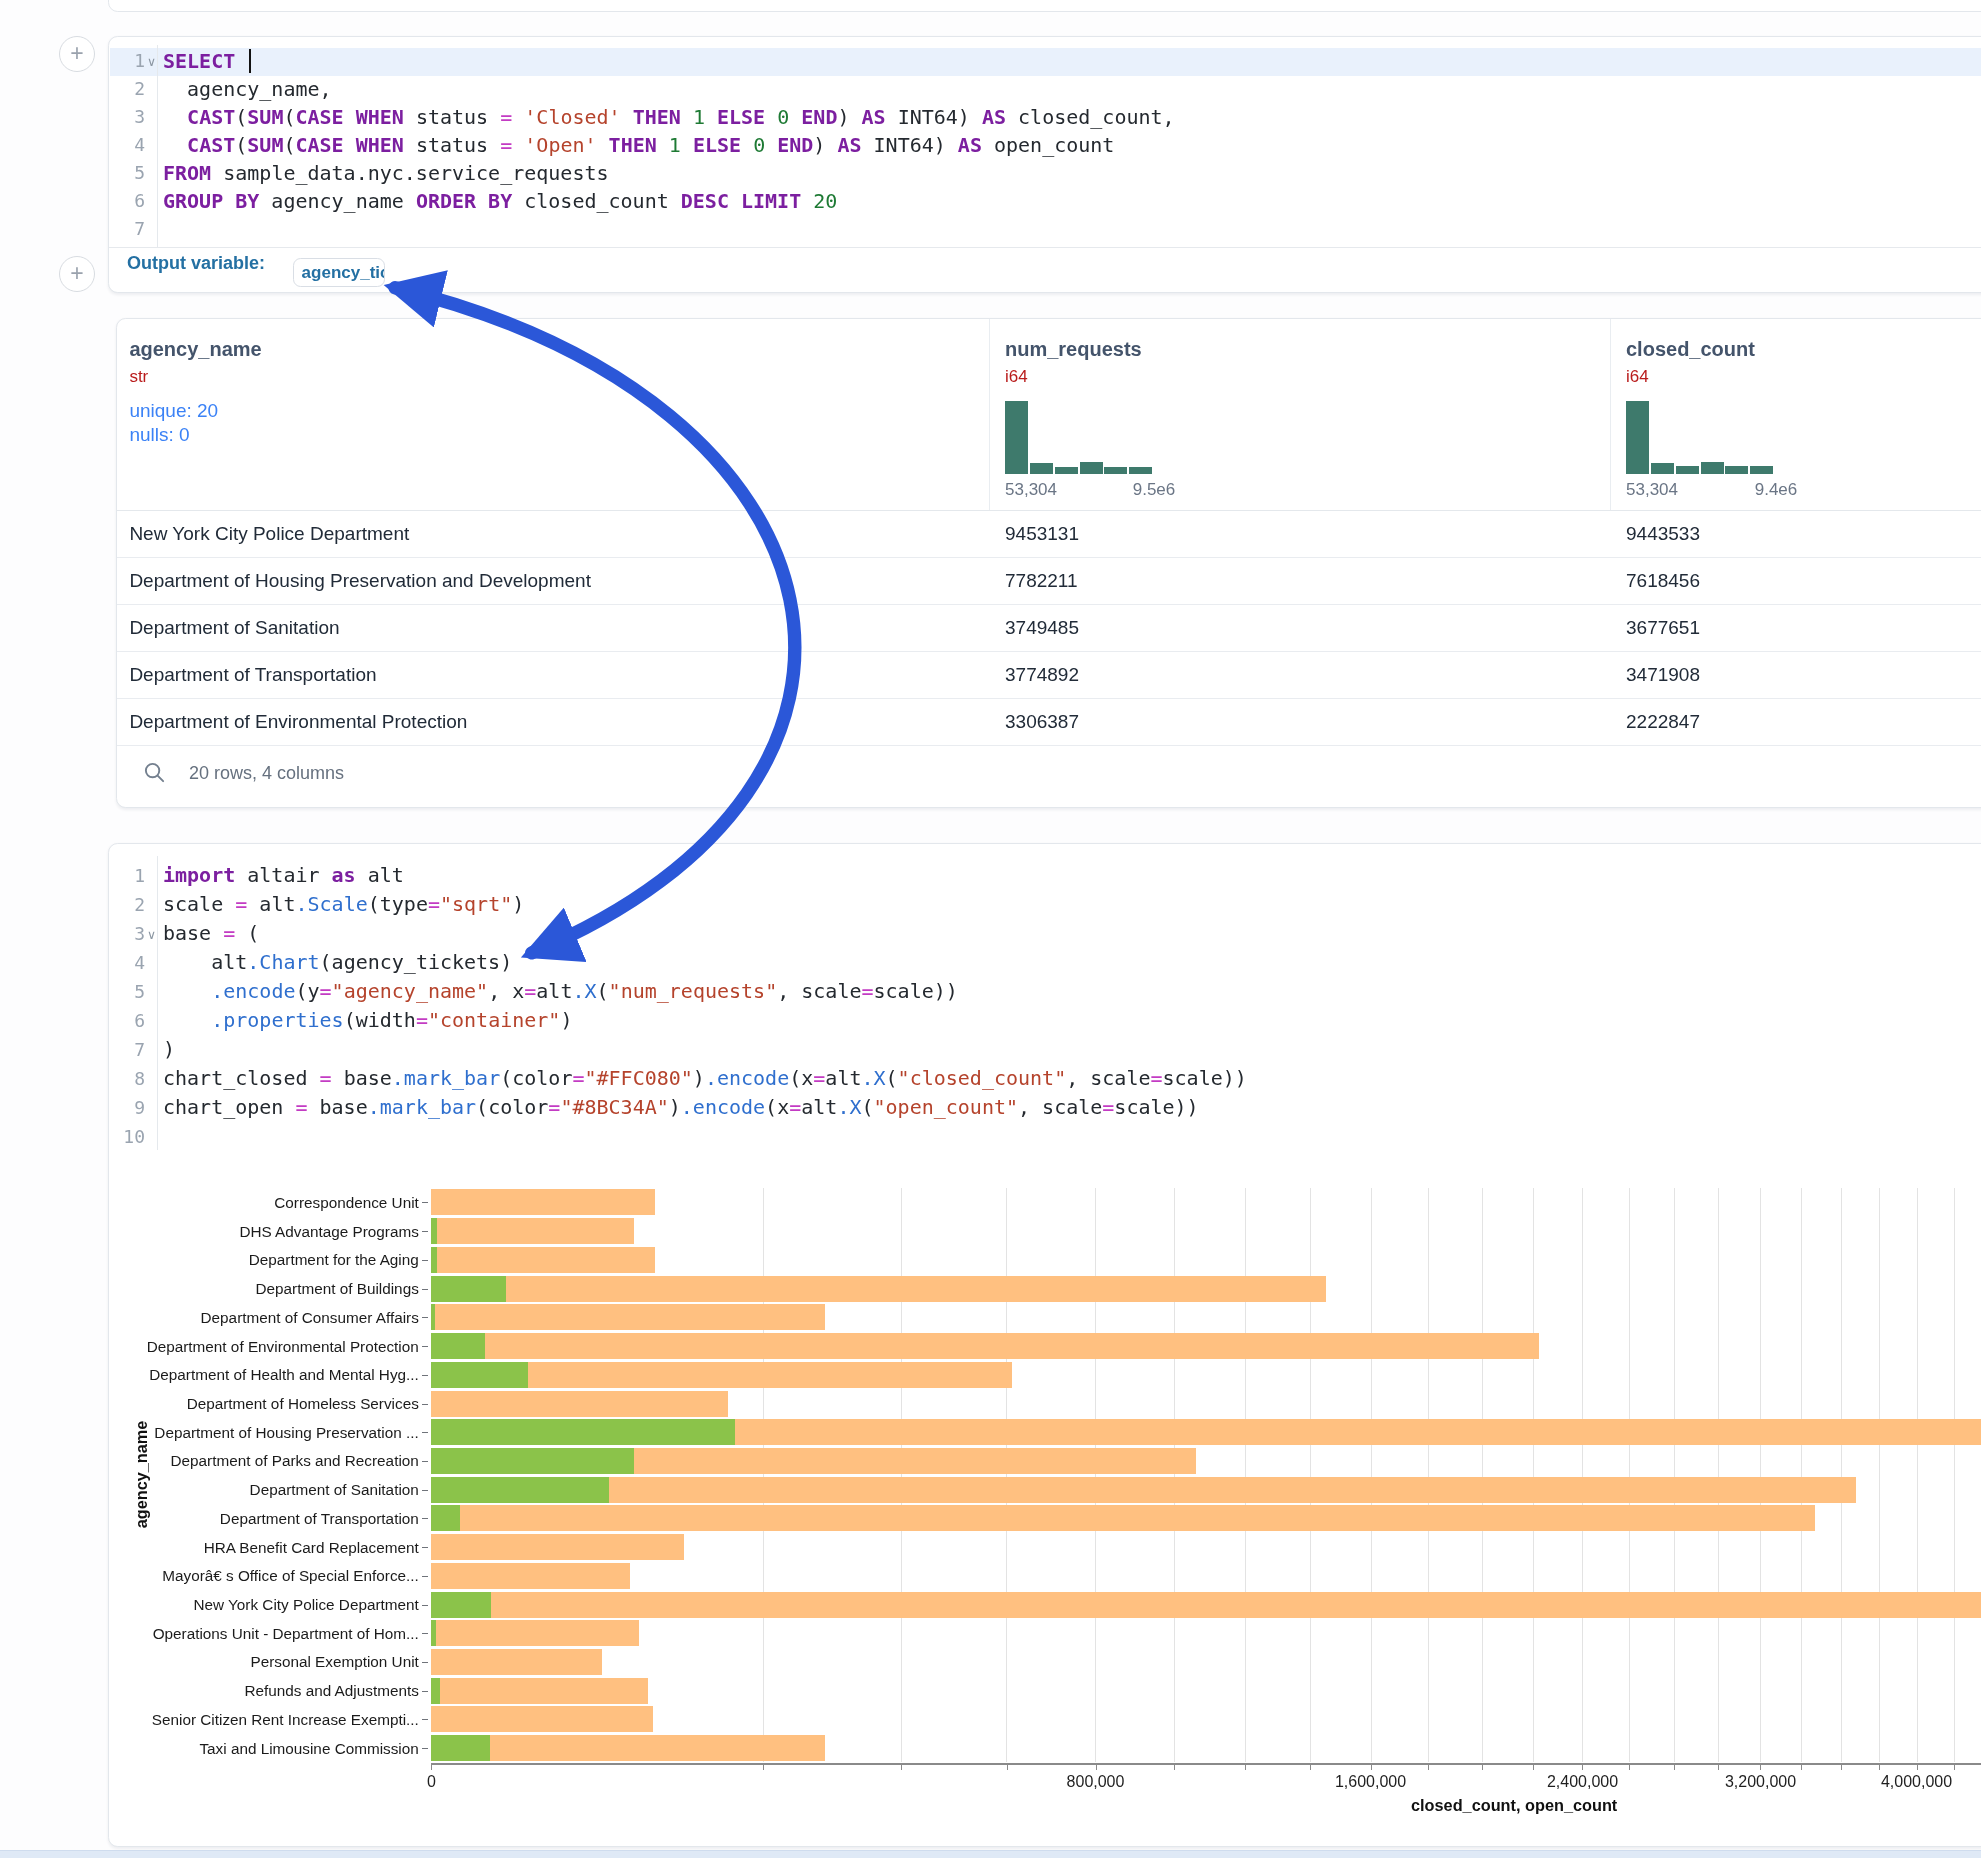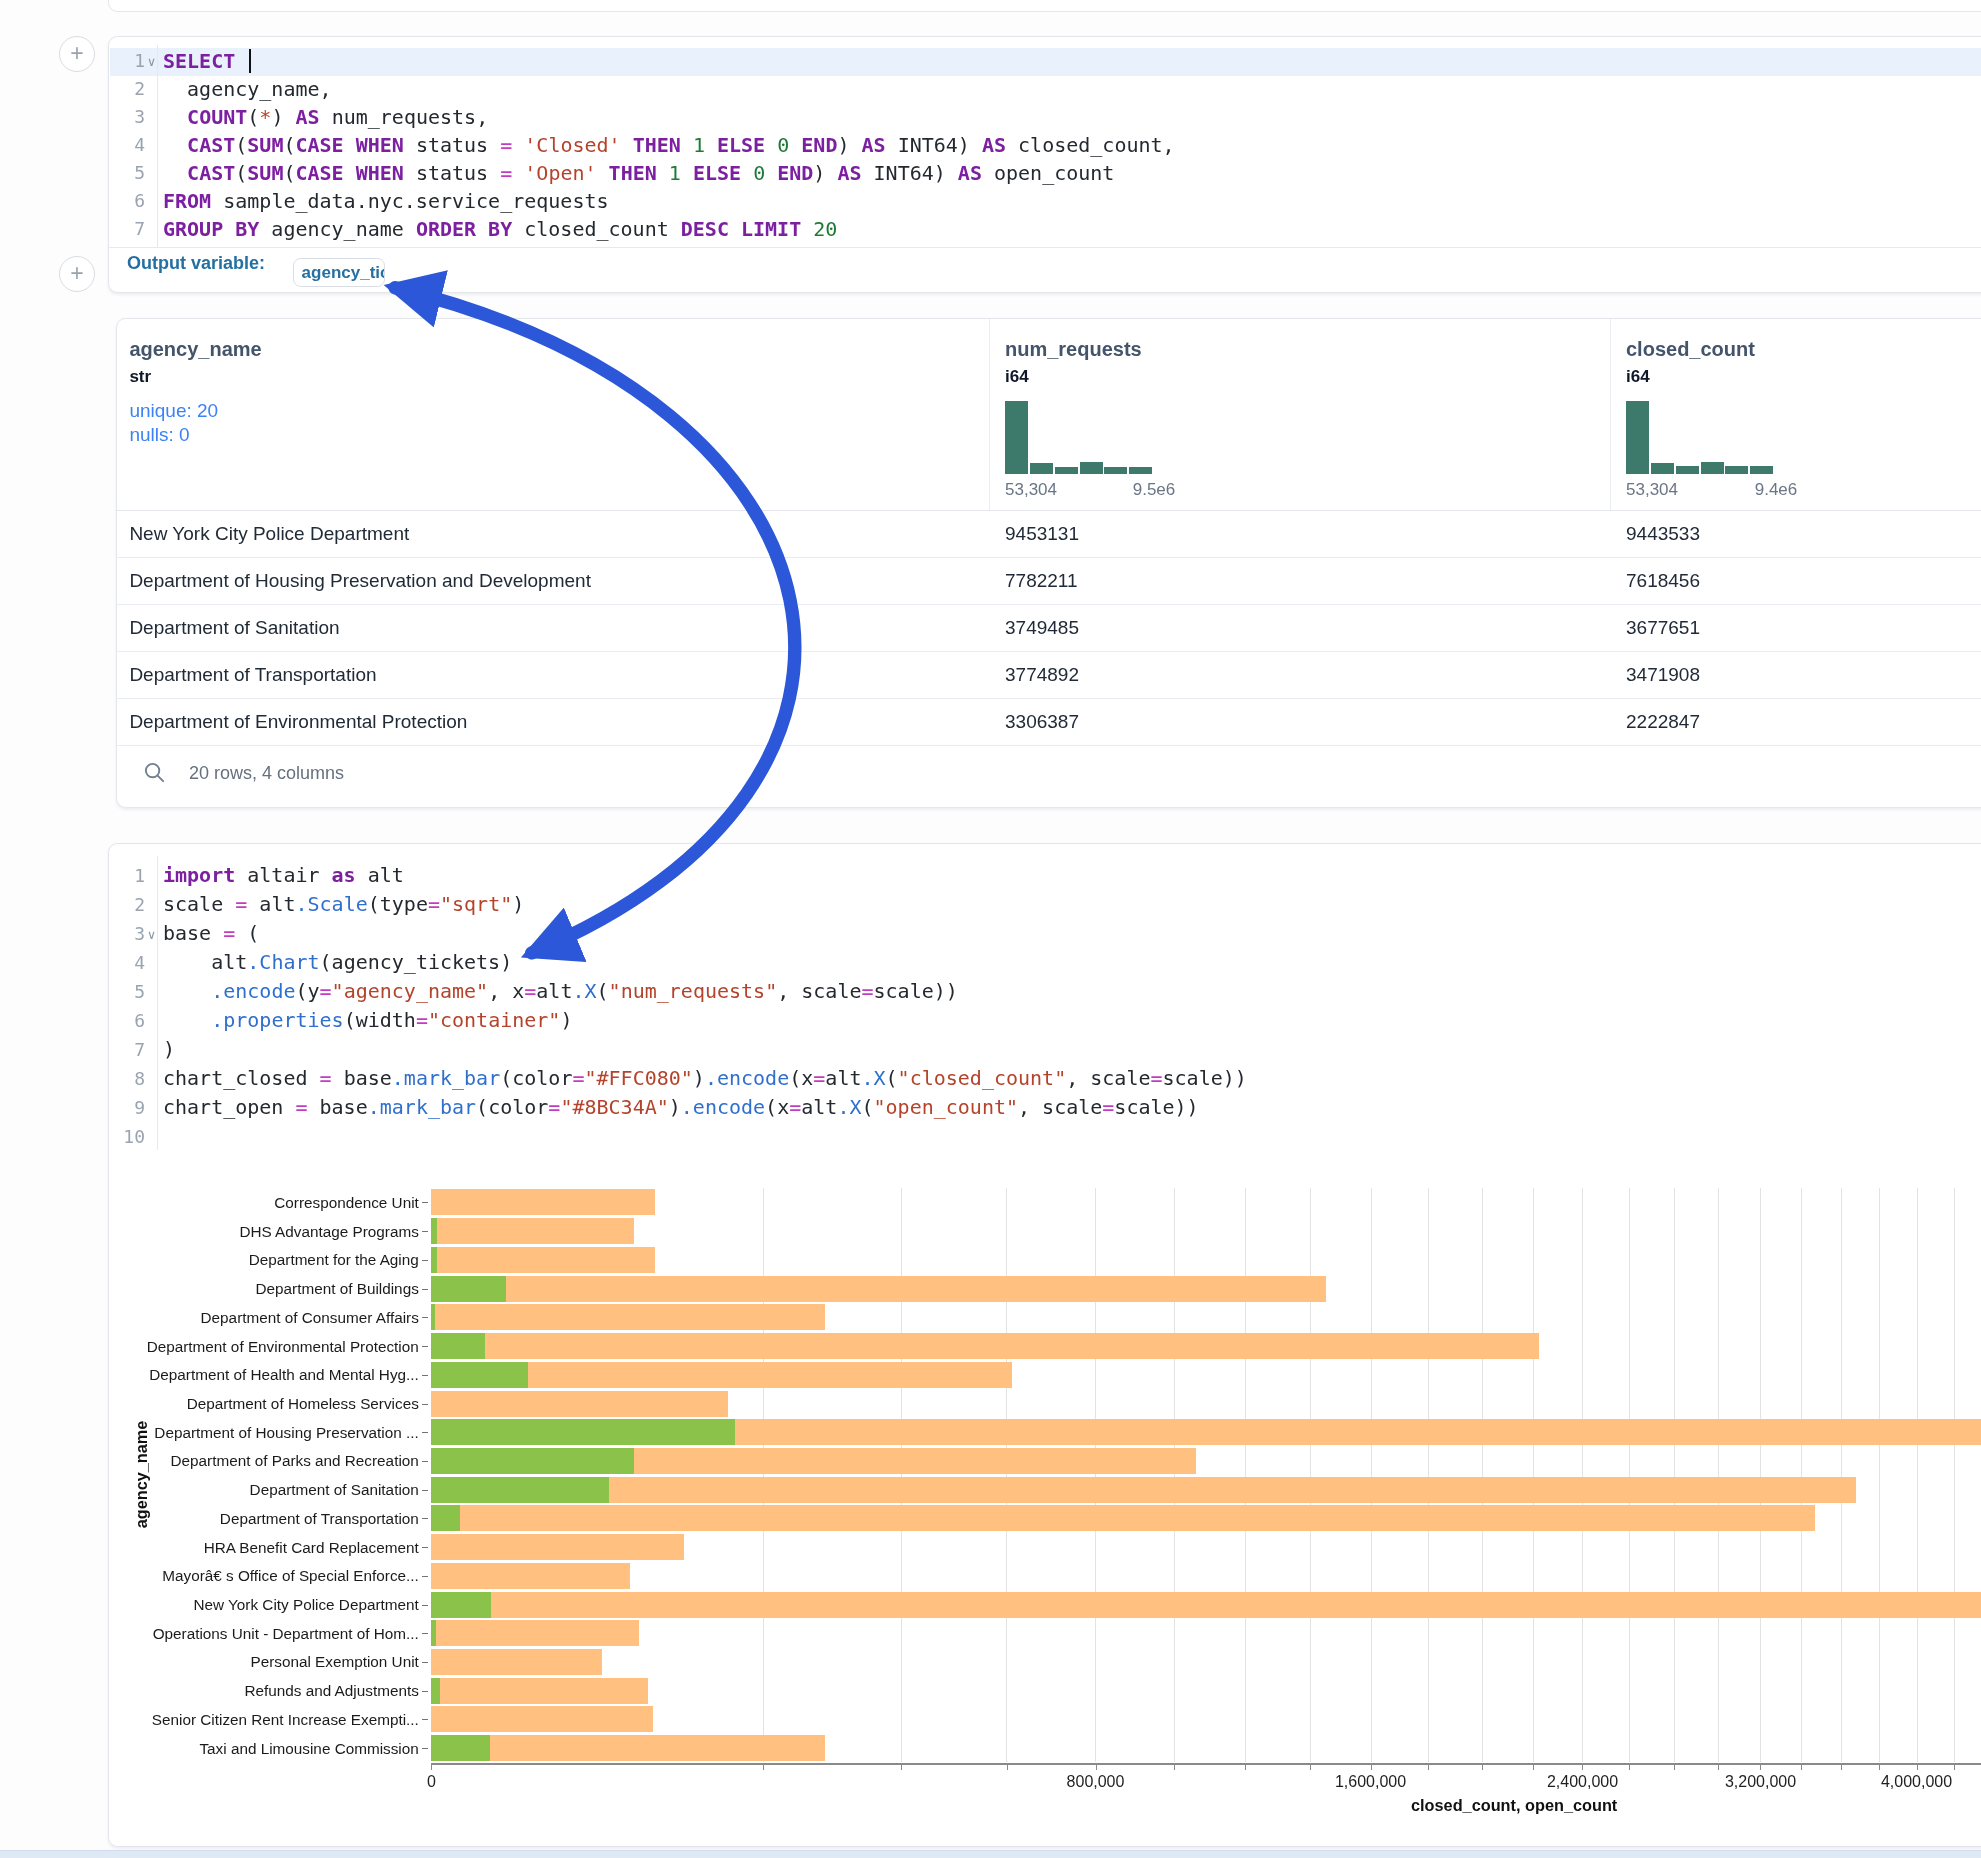--- a/index.html
+++ b/index.html
@@ -35,21 +35,21 @@
   .code-cursor{position:absolute;width:1.9px;height:24px;background:#121212;}
   .cell-divider{position:absolute;left:0;right:0;height:1px;background:#e6e9ed;}
   .output-label{position:absolute;font-size:18px;font-weight:bold;color:#2470a3;}
   .output-pill{
     position:absolute;height:27px;border:1px solid #d9dee5;border-radius:7.6px;background:#fff;
     font-size:17px;font-weight:bold;color:#2470a3;line-height:27px;padding-left:7.6px;
     overflow:hidden;white-space:nowrap;cursor:pointer;
   }
   
   .col-title{position:absolute;font-size:20px;font-weight:bold;color:#44546b;}
-  .col-type{position:absolute;font-size:17px;color:#0f172a;font-weight:bold;}
+  .col-type{position:absolute;font-size:17px;color:#b91c1c;}
   .col-stat{position:absolute;font-size:19px;color:#3b82f6;}
   .hist{position:absolute;height:73px;}
   .hist-bar{position:absolute;bottom:0;background:#3e7a6c;}
   .hist-lab{position:absolute;font-size:17px;color:#6a7585;}
   .col-vline{position:absolute;top:0;width:1px;height:191px;background:#e9edf1;}
   .hdr-hline{position:absolute;left:0;right:0;height:1px;background:#e4e8ec;}
   .trow{position:absolute;left:0;right:0;height:47px;border-bottom:1px solid #e9ecf0;cursor:default;}
   .trow .tcell{position:absolute;top:0;height:47px;line-height:47px;font-size:19px;color:#212b38;white-space:nowrap;}
   .tfooter-text{position:absolute;font-size:18px;color:#66717f;}
   
@@ -82,21 +82,20 @@
       <div class="gutter-num" style="height: 28px; line-height: 28px;">4</div>
       <div class="gutter-num" style="height: 28px; line-height: 28px;">5</div>
       <div class="gutter-num" style="height: 28px; line-height: 28px;">6</div>
       <div class="gutter-num" style="height: 28px; line-height: 28px;">7</div>
     </div>
   <div class="chevron" style="left:38px;top:17px;">∨</div>
   <div class="gutter-divider" style="left:48px;top:7.6px;height:203px;"></div>
   <div class="code-area" id="sql-code" style="left:54px;top:9.6px;">
       <div class="code-line" style="height: 28px; line-height: 28px;"><span class="tok-k">SELECT</span></div>
       <div class="code-line" style="height: 28px; line-height: 28px;"><span class="tok-d">  agency_name,</span></div>
-      <div class="code-line" style="height: 28px; line-height: 28px;"><span class="tok-d">  </span><span class="tok-k">COUNT</span><span class="tok-d">(</span><span class="tok-s">*</span><span class="tok-d">) </span><span class="tok-k">AS</span><span class="tok-d"> num_requests,</span></div>
       <div class="code-line" style="height: 28px; line-height: 28px;"><span class="tok-d">  </span><span class="tok-k">CAST</span><span class="tok-d">(</span><span class="tok-k">SUM</span><span class="tok-d">(</span><span class="tok-k">CASE</span><span class="tok-d"> </span><span class="tok-k">WHEN</span><span class="tok-d"> status </span><span class="tok-o">=</span><span class="tok-d"> </span><span class="tok-s">'Closed'</span><span class="tok-d"> </span><span class="tok-k">THEN</span><span class="tok-d"> </span><span class="tok-n">1</span><span class="tok-d"> </span><span class="tok-k">ELSE</span><span class="tok-d"> </span><span class="tok-n">0</span><span class="tok-d"> </span><span class="tok-k">END</span><span class="tok-d">) </span><span class="tok-k">AS</span><span class="tok-d"> INT64) </span><span class="tok-k">AS</span><span class="tok-d"> closed_count,</span></div>
       <div class="code-line" style="height: 28px; line-height: 28px;"><span class="tok-d">  </span><span class="tok-k">CAST</span><span class="tok-d">(</span><span class="tok-k">SUM</span><span class="tok-d">(</span><span class="tok-k">CASE</span><span class="tok-d"> </span><span class="tok-k">WHEN</span><span class="tok-d"> status </span><span class="tok-o">=</span><span class="tok-d"> </span><span class="tok-s">'Open'</span><span class="tok-d"> </span><span class="tok-k">THEN</span><span class="tok-d"> </span><span class="tok-n">1</span><span class="tok-d"> </span><span class="tok-k">ELSE</span><span class="tok-d"> </span><span class="tok-n">0</span><span class="tok-d"> </span><span class="tok-k">END</span><span class="tok-d">) </span><span class="tok-k">AS</span><span class="tok-d"> INT64) </span><span class="tok-k">AS</span><span class="tok-d"> open_count</span></div>
       <div class="code-line" style="height: 28px; line-height: 28px;"><span class="tok-k">FROM</span><span class="tok-d"> sample_data.nyc.service_requests</span></div>
       <div class="code-line" style="height: 28px; line-height: 28px;"><span class="tok-k">GROUP BY</span><span class="tok-d"> agency_name </span><span class="tok-k">ORDER BY</span><span class="tok-d"> closed_count </span><span class="tok-k">DESC</span><span class="tok-d"> </span><span class="tok-k">LIMIT</span><span class="tok-d"> </span><span class="tok-n">20</span></div>
     </div>
   <div class="code-cursor" style="left:140px;top:12.4px;"></div>
   <div class="cell-divider" style="top:210px;"></div>
   <div class="output-label" style="left:18px;top:216px;">Output variable:</div>
   <div class="output-pill" style="left:184px;top:221px;width:82px;">
     <span>agency_tickets</span>

